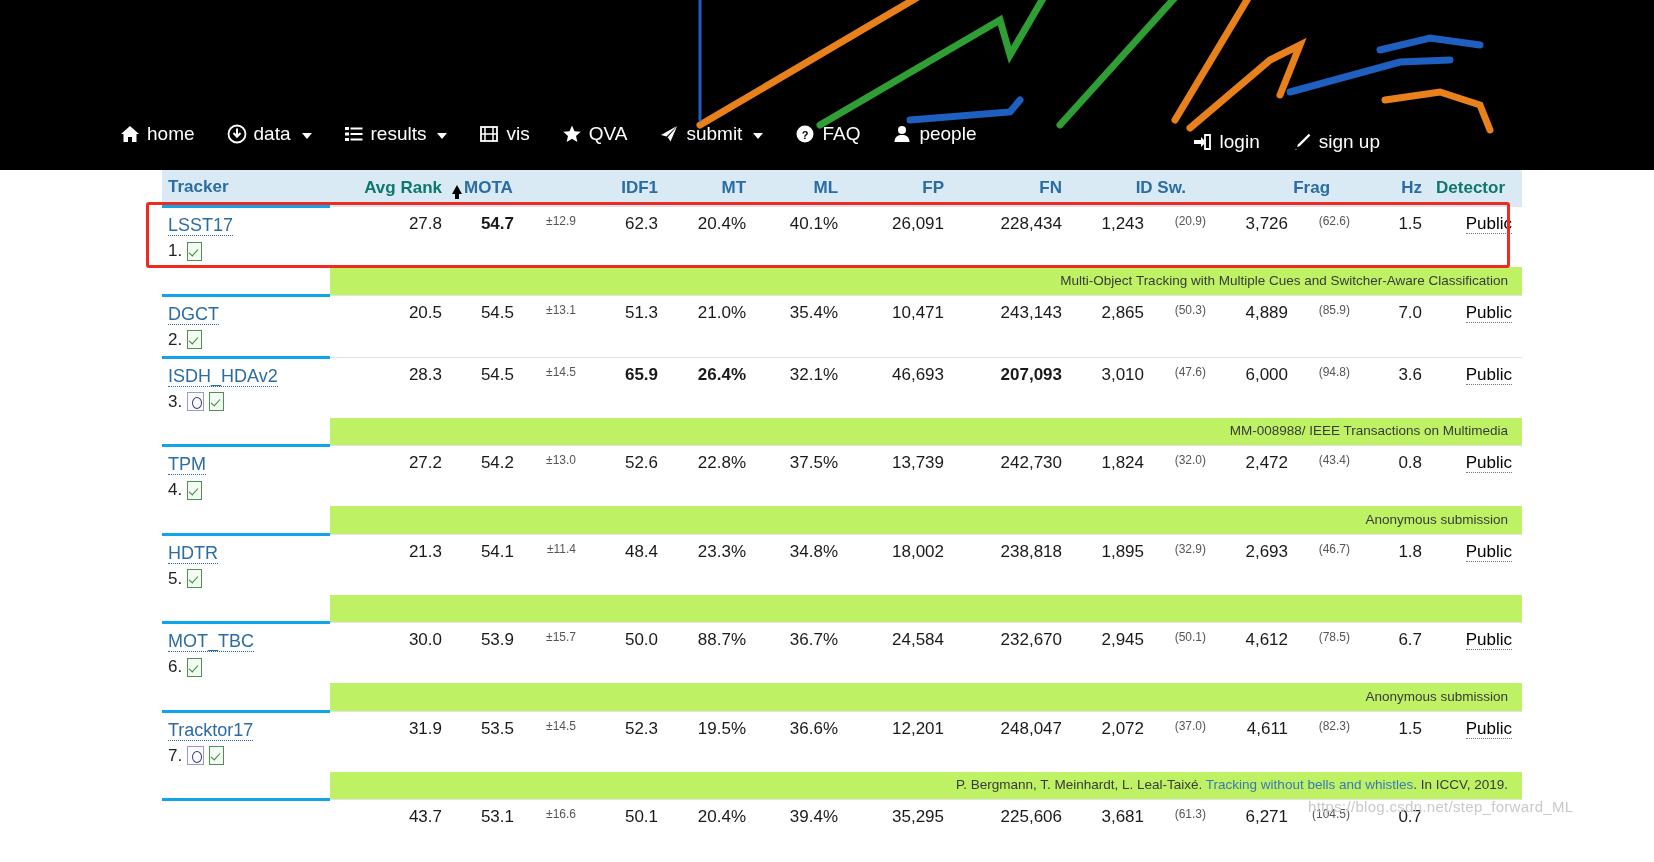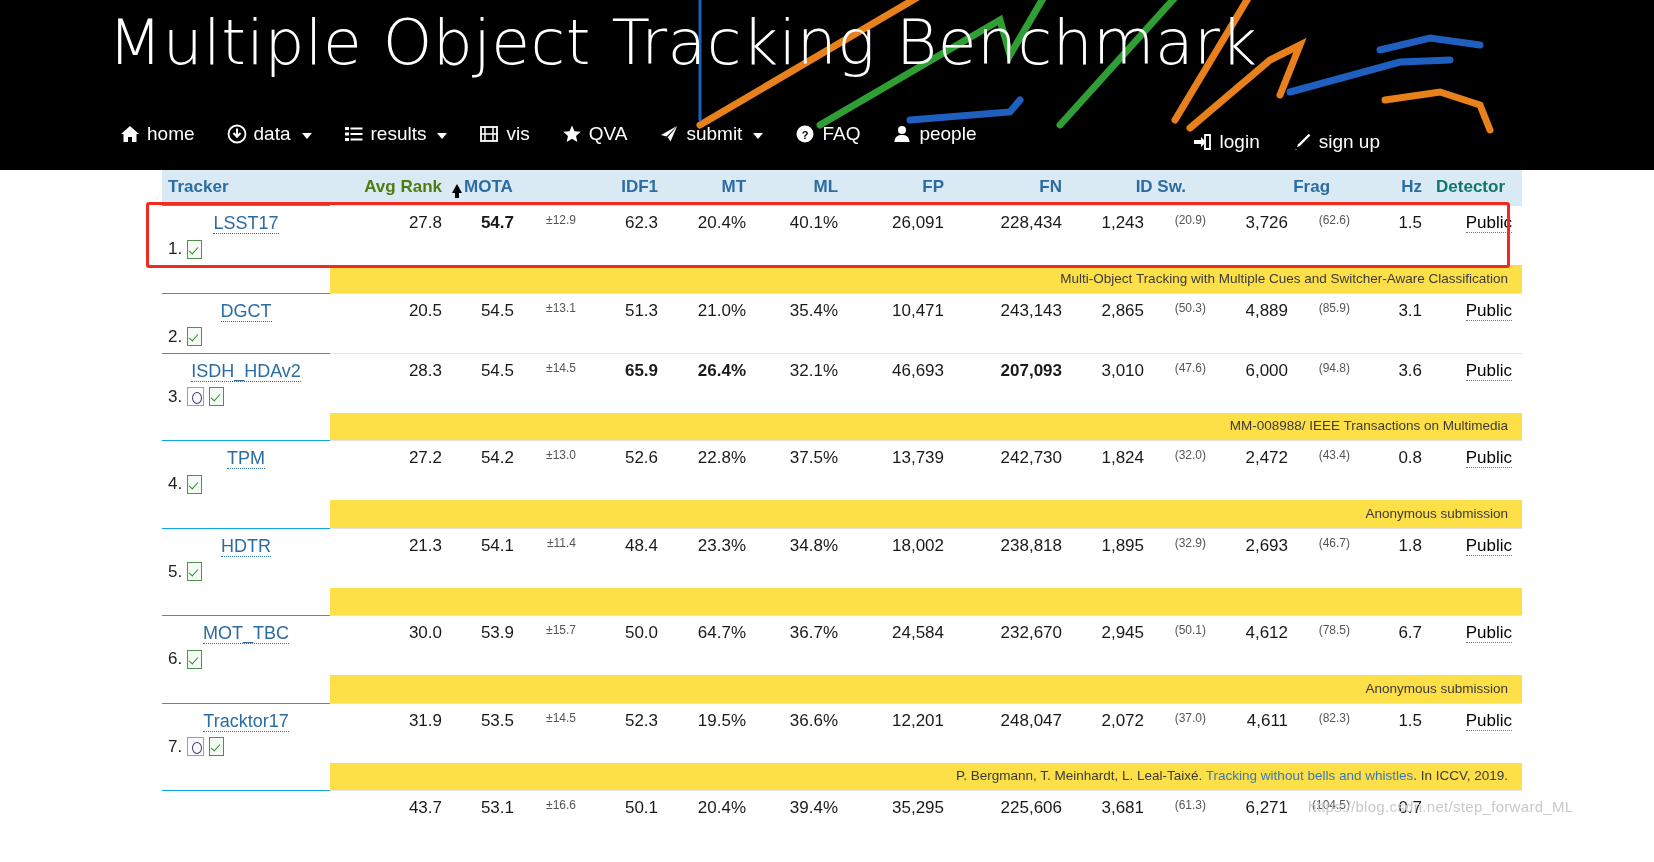--- a/index.html
+++ b/index.html
@@ -96,21 +96,21 @@
     color: #2b6ca3;
     font-weight: bold;
     font-size: 17px;
     padding: 7px 6px 8px 6px;
     text-align: right;
     white-space: nowrap;
     cursor: pointer;
   }
   table.lb thead th.col-tracker { text-align: left; padding-left: 6px; }
   table.lb thead th.col-detector { color: #0f766e; text-align: right; padding-right: 17px; cursor: default; }
-  table.lb thead th.col-avgrank { color: #4d7c0f; cursor: default; }
+  table.lb thead th.col-avgrank { color: #0f766e; cursor: default; }
   .sort-arrow {
     display: inline-block;
     width: 0; height: 0;
     border-left: 5px solid transparent;
     border-right: 5px solid transparent;
     border-bottom: 9px solid #000;
     margin-right: 2px;
     vertical-align: -1px;
     position: relative;
   }
@@ -141,22 +141,22 @@
 
   tbody tr.data-row td {
     padding: 7px 6px 6px 6px;
     text-align: right;
     border-top: 1px solid #e3e3e3;
     background: #ffffff;
     vertical-align: top;
     white-space: nowrap;
   }
   tbody tr.data-row td.cell-tracker {
-    text-align: center;
-    border-top: 1px solid #0ea5e9;
+    text-align: left;
+    border-top: 3px solid #0ea5e9;
     padding-left: 6px;
   }
   td.cell-dev, td.cell-idswp, td.cell-fragp {
     text-align: left;
     font-size: 12px;
     color: #555;
     padding-left: 3px;
     padding-top: 12px;
   }
   td.cell-mota, td.cell-idf1, td.cell-mt, td.cell-ml,
@@ -210,21 +210,21 @@
     content: "";
     position: absolute;
     left: 4px; top: 4px;
     width: 8px; height: 10px;
     border: 1.6px solid #3c3c6e;
     border-radius: 50%;
   }
   .bold { font-weight: bold; }
 
   tbody tr.note-row td {
-    background: #fde047;
+    background: #bef264;
     text-align: right;
     font-size: 13.5px;
     color: #3a3a3a;
     padding: 5px 14px 6px 6px;
     height: 28px;
     border: none;
   }
   tbody tr.note-row td.note-blank {
     background: #ffffff;
   }
@@ -269,21 +269,20 @@
         <path d="M1060 125 L1180 -8" stroke="#2f9e35"></path>
         <path d="M1175 120 L1250 -5" stroke="#e8801b"></path>
         <path d="M1190 128 L1270 60 L1300 45 L1280 95" stroke="#e8801b"></path>
         <path d="M910 120 L1010 112 L1020 100" stroke="#1f5fbf"></path>
         <path d="M1380 50 L1430 38 L1480 45" stroke="#1f5fbf"></path>
         <path d="M1290 92 L1400 62 L1450 60" stroke="#1f5fbf"></path>
         <path d="M1385 100 L1440 92 L1480 105 L1490 130" stroke="#e8801b"></path>
       </g>
     </svg>
 
-    <div class="site-title">Multiple Object Tracking Benchmark</div>
 
     <div class="navbar">
       <div class="nav-left">
 
         <a class="nav-item">
           <span class="nav-ico">
             <svg width="20" height="20" viewBox="0 0 20 20" fill="#fff">
                 <path d="M10 2 L19 10 L16.5 10 L16.5 18 L12 18 L12 13 L8 13 L8 18 L3.5 18 L3.5 10 L1 10 Z"></path>
               </svg>
           </span>
@@ -464,21 +463,21 @@
             <td class="cell-dev">±13.1</td>
             <td class="cell-idf1">51.3</td>
             <td class="cell-mt">21.0%</td>
             <td class="cell-ml">35.4%</td>
             <td class="cell-fp">10,471</td>
             <td class="cell-fn">243,143</td>
             <td class="cell-idsw">2,865</td>
             <td class="cell-idswp">(50.3)</td>
             <td class="cell-frag">4,889</td>
             <td class="cell-fragp">(85.9)</td>
-            <td>3.1</td>
+            <td>7.0</td>
             <td style="padding-right:10px;"><span class="detector-link">Public</span></td>
           </tr>
           <tr class="data-row">
             <td class="cell-tracker"><a class="tracker-name">ISDH_HDAv2</a><div class="rank-line">
                 <span>3.</span>
                 <span class="badge-open"></span>
                 <span class="badge-check"></span>
               </div></td>
             <td>28.3</td>
             <td class="cell-mota">54.5</td>
@@ -549,21 +548,21 @@
           </tr>
           <tr class="data-row">
             <td class="cell-tracker"><a class="tracker-name">MOT_TBC</a><div class="rank-line">
                 <span>6.</span>
                 <span class="badge-check"></span>
               </div></td>
             <td>30.0</td>
             <td class="cell-mota">53.9</td>
             <td class="cell-dev">±15.7</td>
             <td class="cell-idf1">50.0</td>
-            <td class="cell-mt">64.7%</td>
+            <td class="cell-mt">88.7%</td>
             <td class="cell-ml">36.7%</td>
             <td class="cell-fp">24,584</td>
             <td class="cell-fn">232,670</td>
             <td class="cell-idsw">2,945</td>
             <td class="cell-idswp">(50.1)</td>
             <td class="cell-frag">4,612</td>
             <td class="cell-fragp">(78.5)</td>
             <td>6.7</td>
             <td style="padding-right:10px;"><span class="detector-link">Public</span></td>
           </tr>

